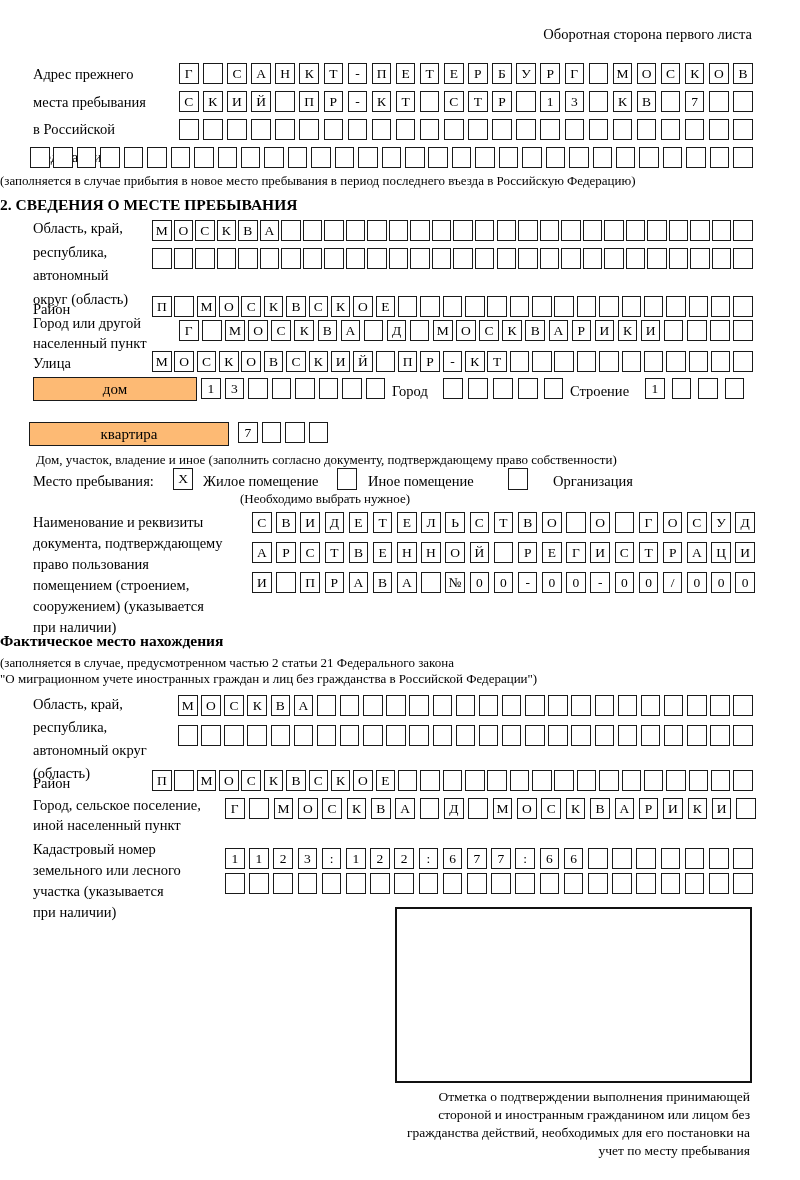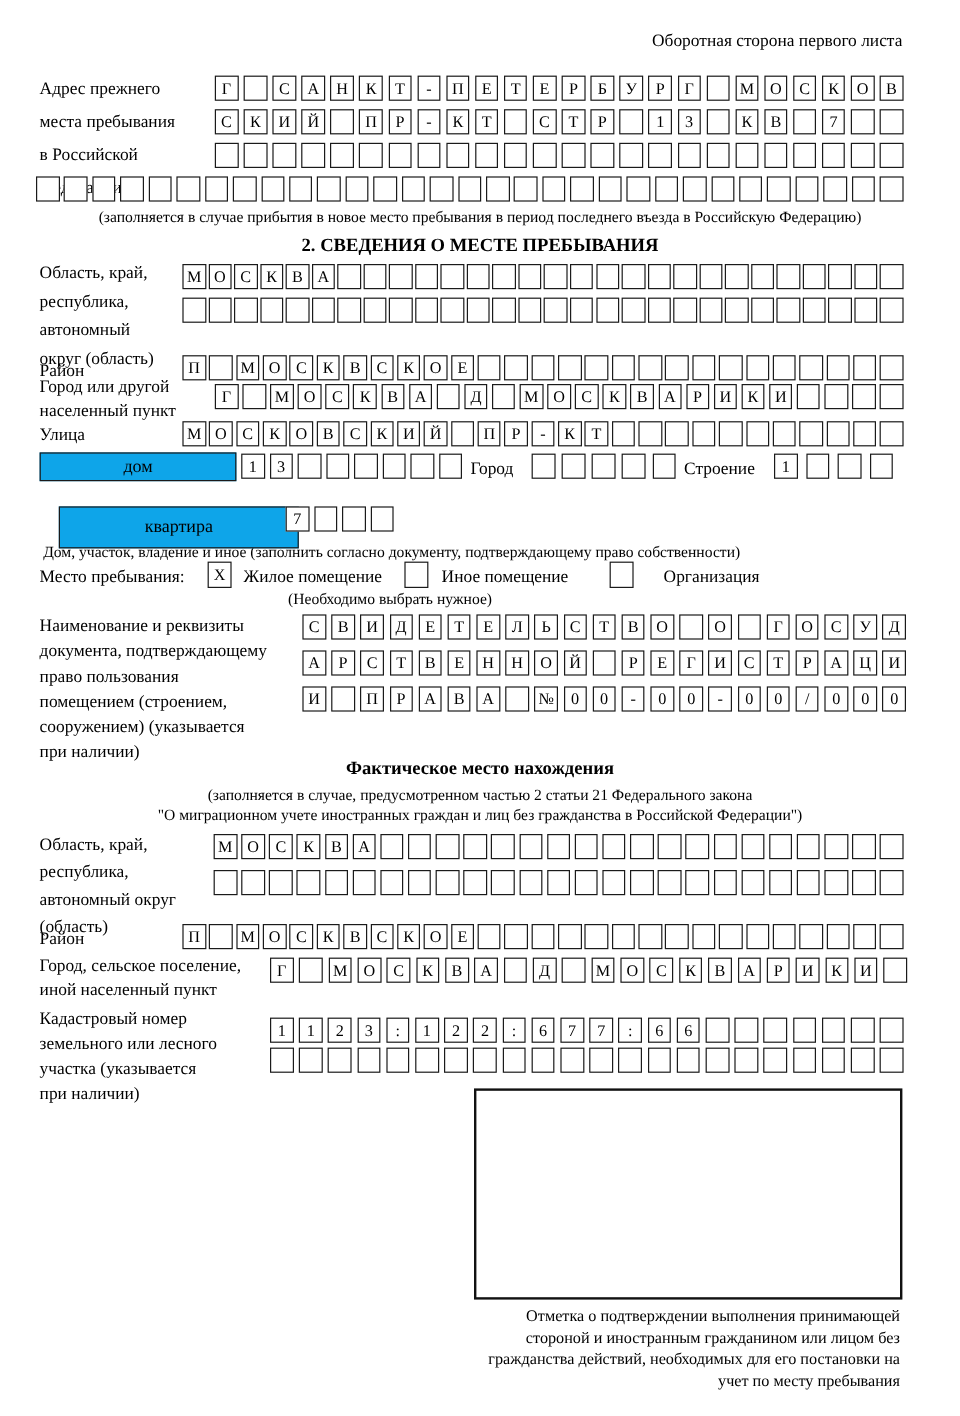--- a/index.html
+++ b/index.html
@@ -5,32 +5,32 @@
   html,body{margin:0;padding:0;background:#888;}
   .page{
     position:relative;width:800px;height:1180px;margin:0 auto;
     background:#ffffff;color:#000;
     font-family:"Liberation Serif","DejaVu Serif",serif;
     overflow:hidden;
   }
   .abs{position:absolute;}
   .lbl{font-size:14.5px;white-space:pre-line;line-height:22px;}
   .note{font-size:13px;}
-  .center{left:0;width:800px;text-align:center;}
+  .center{left:0;width:800px;text-align:left;}
   .hdg{font-weight:bold;font-size:15.5px;}
   .cells{display:flex;justify-content:space-between;}
   .cell{
     box-sizing:border-box;flex:none;
     width:19.5px;height:21px;
     border:1.7px solid #1a1a1a;
     display:flex;align-items:center;justify-content:center;
     font-size:13.5px;line-height:1;background:#fff;
   }
   .bigbox{
-    box-sizing:border-box;border:1.7px solid #1a1a1a;background:#0ea5e9;
+    box-sizing:border-box;border:1.7px solid #1a1a1a;background:#fdba74;
     display:flex;align-items:center;justify-content:center;
     font-size:15px;
   }
   .chk{
     box-sizing:border-box;width:20px;height:22px;border:1.7px solid #1a1a1a;
     display:flex;align-items:center;justify-content:center;
     font-size:13.5px;background:#fff;
   }
   .stamp{box-sizing:border-box;border:2.2px solid #111;background:#fff;}
 </style>
@@ -338,21 +338,21 @@
     </div>
   <div class="abs lbl" style="left:570px;top:380px;">Строение</div>
   <div class="abs cells" style="left:645px;top:378px;width:99px;">
       <span class="cell">1</span>
       <span class="cell"></span>
       <span class="cell"></span>
       <span class="cell"></span>
     </div>
   <div class="abs note" style="left:36px;top:404px;font-size:13px;margin-top:48px;">Дом, участок, владение и иное (заполнить согласно документу, подтверждающему право собственности)</div>
 
-  <div class="abs bigbox" style="left:49px;top:422px;width:200px;height:35px;">квартира</div>
+  <div class="abs bigbox" style="left:29px;top:422px;width:200px;height:24px;">квартира</div>
   <div class="abs cells" style="left:238px;top:422px;width:90px;">
       <span class="cell">7</span>
       <span class="cell"></span>
       <span class="cell"></span>
       <span class="cell"></span>
     </div>
 
   <div class="abs lbl" style="left:33px;top:470px;">Место пребывания:</div>
   <div class="abs chk" style="left:173px;top:468px;">X</div>
   <div class="abs lbl" style="left:203px;top:470px;">Жилое помещение</div>

